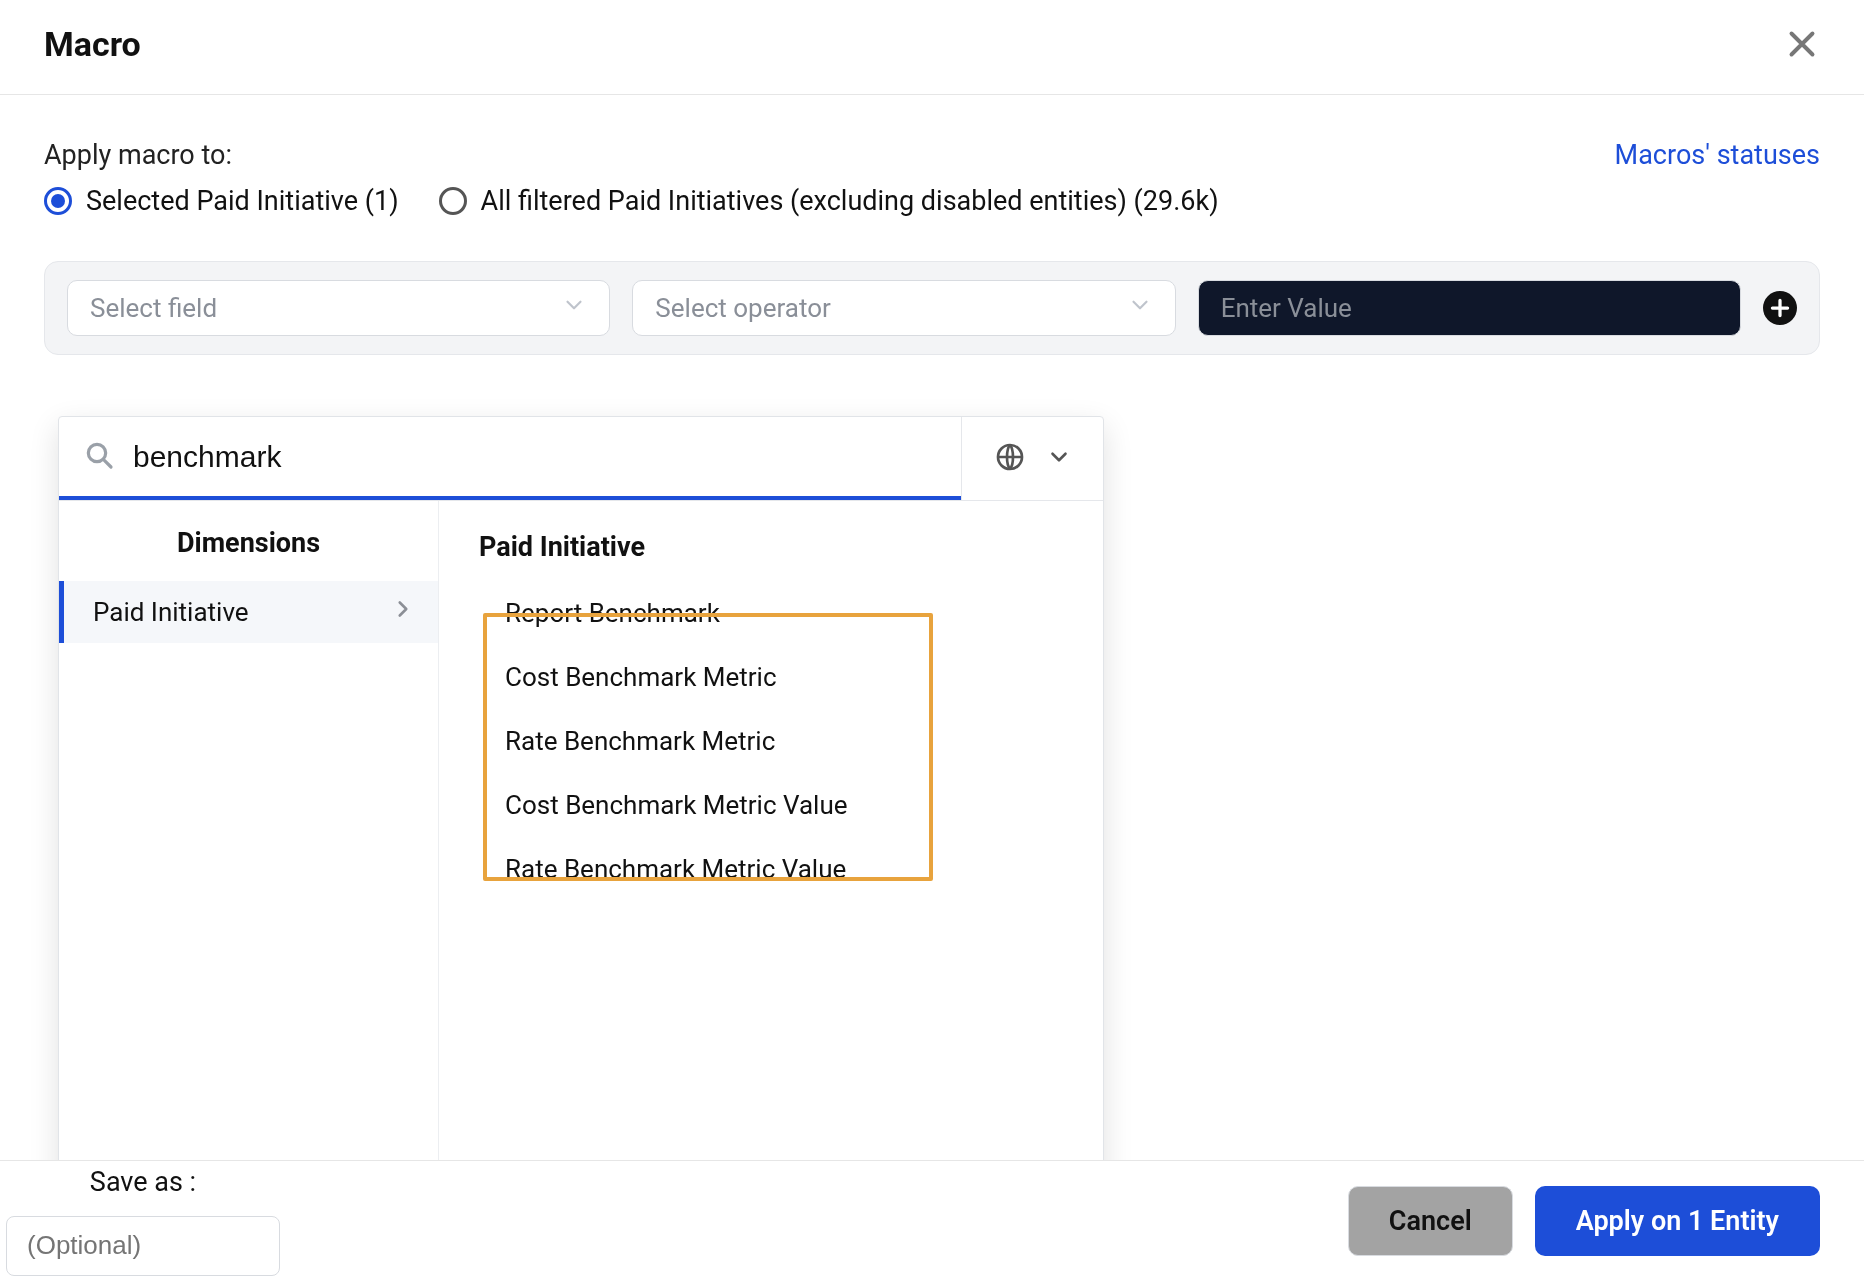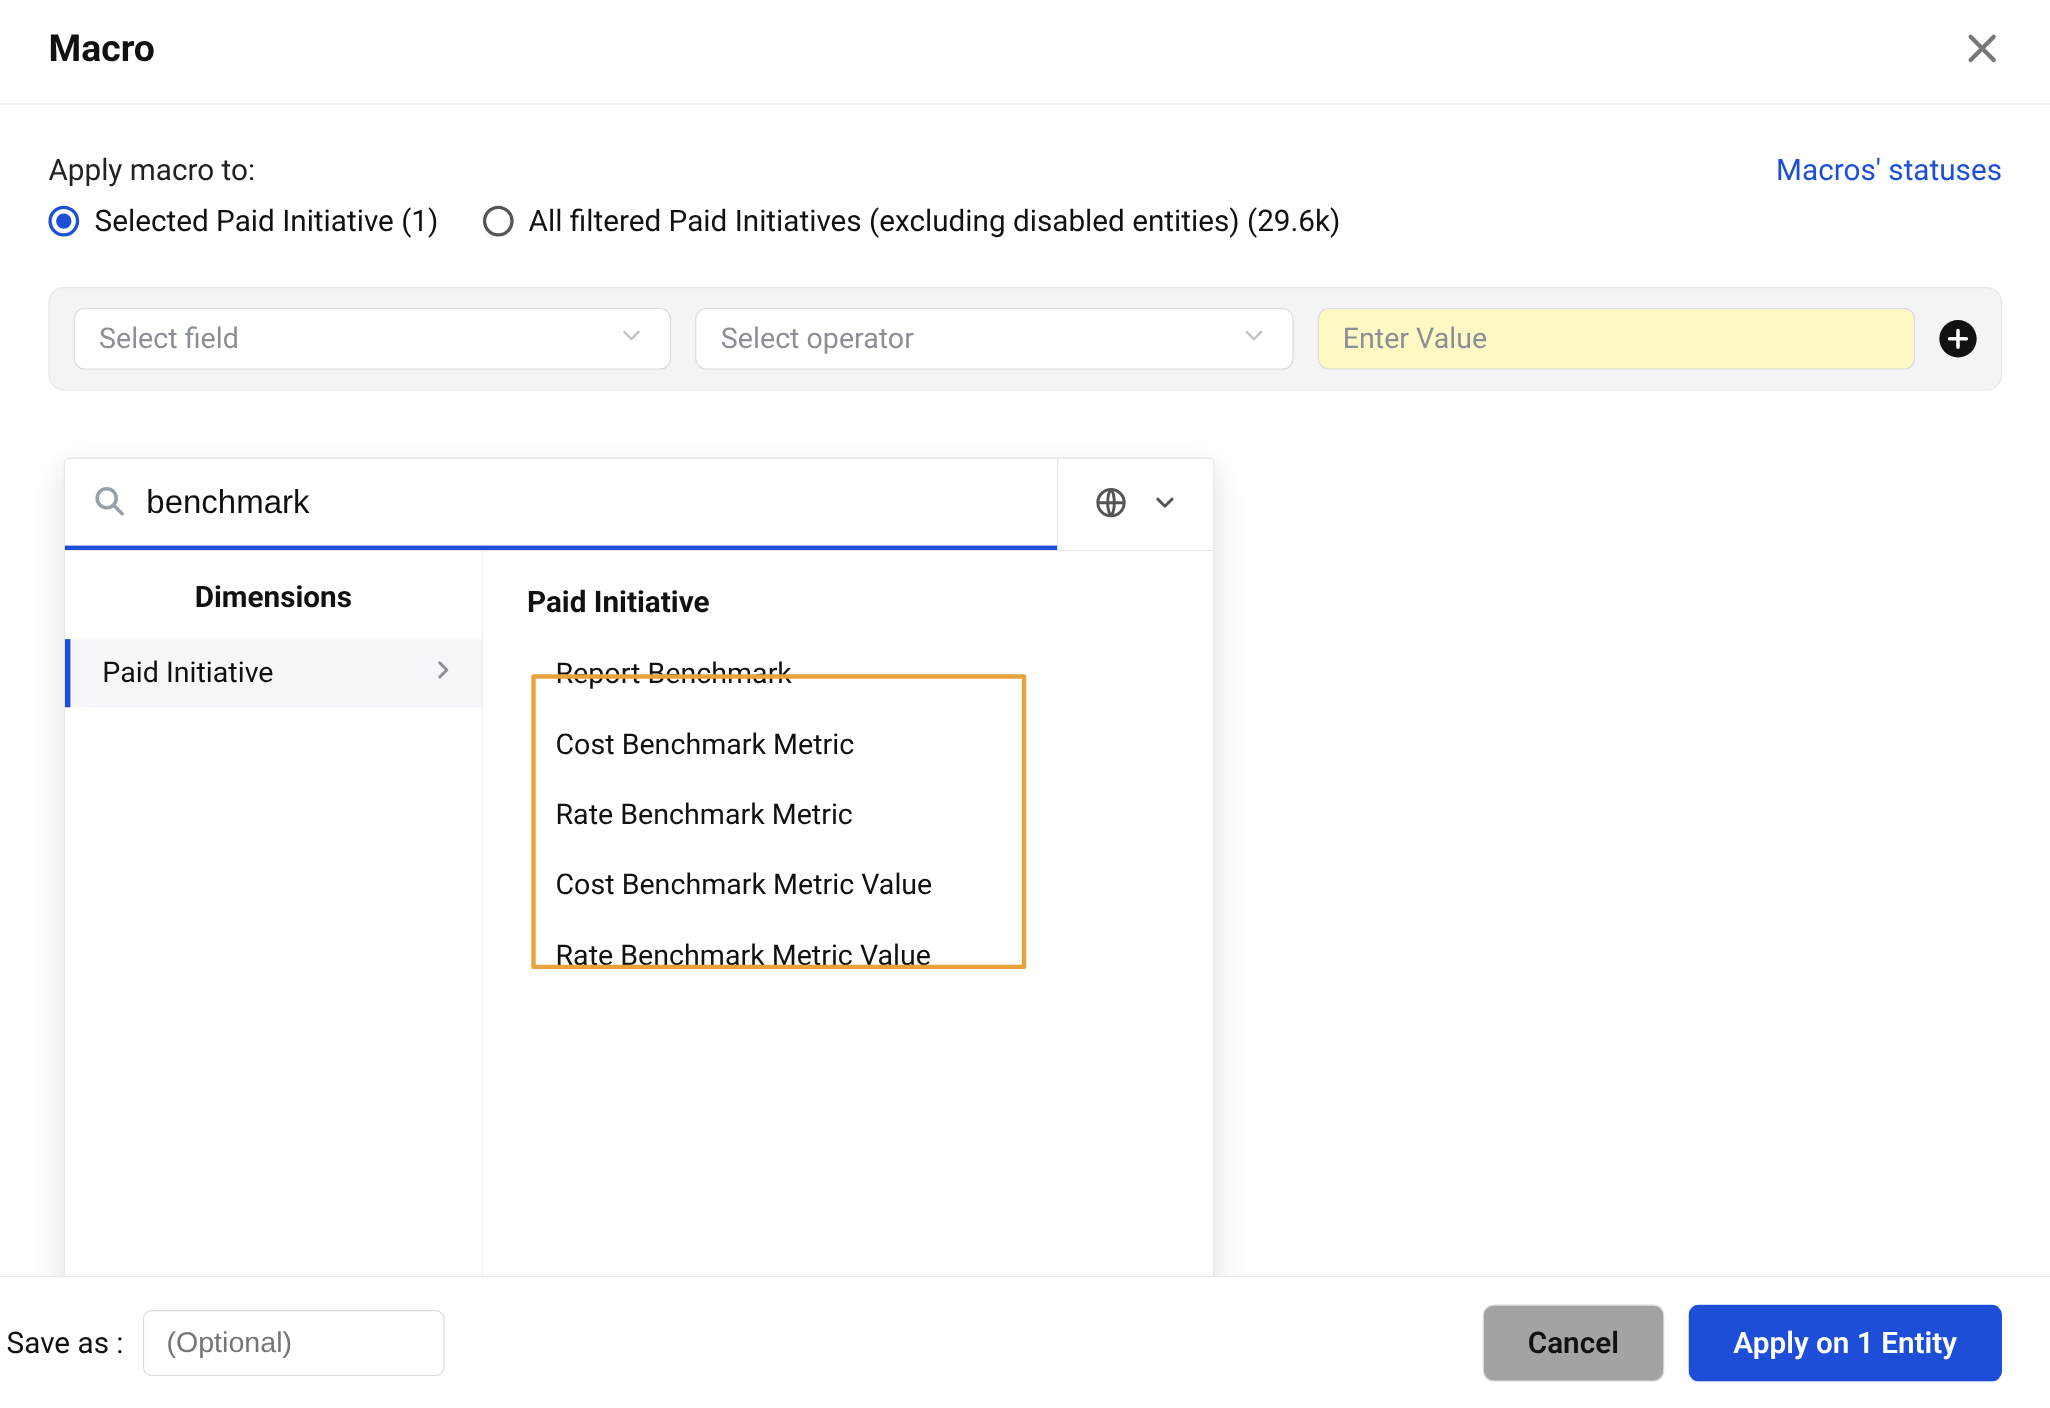--- a/index.html
+++ b/index.html
@@ -32,21 +32,21 @@
     padding: 18px 22px; display: flex; align-items: center; gap: 22px;
     position: relative;
   }
   .select-box {
     flex: 1; height: 56px; background: #fff; border: 1px solid #d8dbe0;
     border-radius: 10px; display:flex; align-items:center; justify-content:space-between;
     padding: 0 22px; font-size: 26px; color:#8a8f98; cursor:pointer;
   }
   .select-box .chev { color:#bfc4cc; }
   .value-box {
-    flex: 1; height: 56px; background: #fef9c3; border: 1px solid #d8dbe0;
+    flex: 1; height: 56px; background: #0f172a; border: 1px solid #d8dbe0;
     border-radius: 10px; display:flex; align-items:center; padding:0 22px;
     font-size: 26px; color:#8a8f98;
   }
   .add-btn { width: 34px; height: 34px; border-radius: 50%; background:#111; color:#fff; display:flex; align-items:center; justify-content:center; cursor:pointer; font-size:24px; flex-shrink:0; }
 
   
   .dropdown {
     position: absolute; left: 58px; top: 416px; width: 1046px; height: 810px;
     background:#fff; border:1px solid #e1e4e8; border-radius: 4px;
     box-shadow: 0 10px 30px rgba(0,0,0,0.12);
@@ -93,21 +93,21 @@
     border: 4px solid #e8a33d; border-radius: 2px; pointer-events:none;
   }
 
   
   .modal-footer {
     position:absolute; left:0; right:0; bottom:0; height: 120px;
     border-top:1px solid #e6e6e6; background:#fff;
     display:flex; align-items:center; justify-content:space-between;
     padding: 0 44px 0 6px;
   }
-  .save-as { display:flex; align-items:center; gap: 18px; font-size:27px; }
+  .save-as { display:flex; align-items:center; gap: 18px; font-size:27px;flex-direction:column; }
   .save-input {
     height: 60px; width: 274px; border:1px solid #d8dbe0; border-radius:8px;
     padding: 0 20px; font-size:26px; color:#8a8f98;
   }
   .footer-buttons { display:flex; gap: 22px; }
   .btn {
     height: 70px; padding: 0 40px; border-radius:10px; font-size:27px; font-weight:600;
     display:flex; align-items:center; justify-content:center; cursor:pointer;
     border:1px solid transparent;
   }

